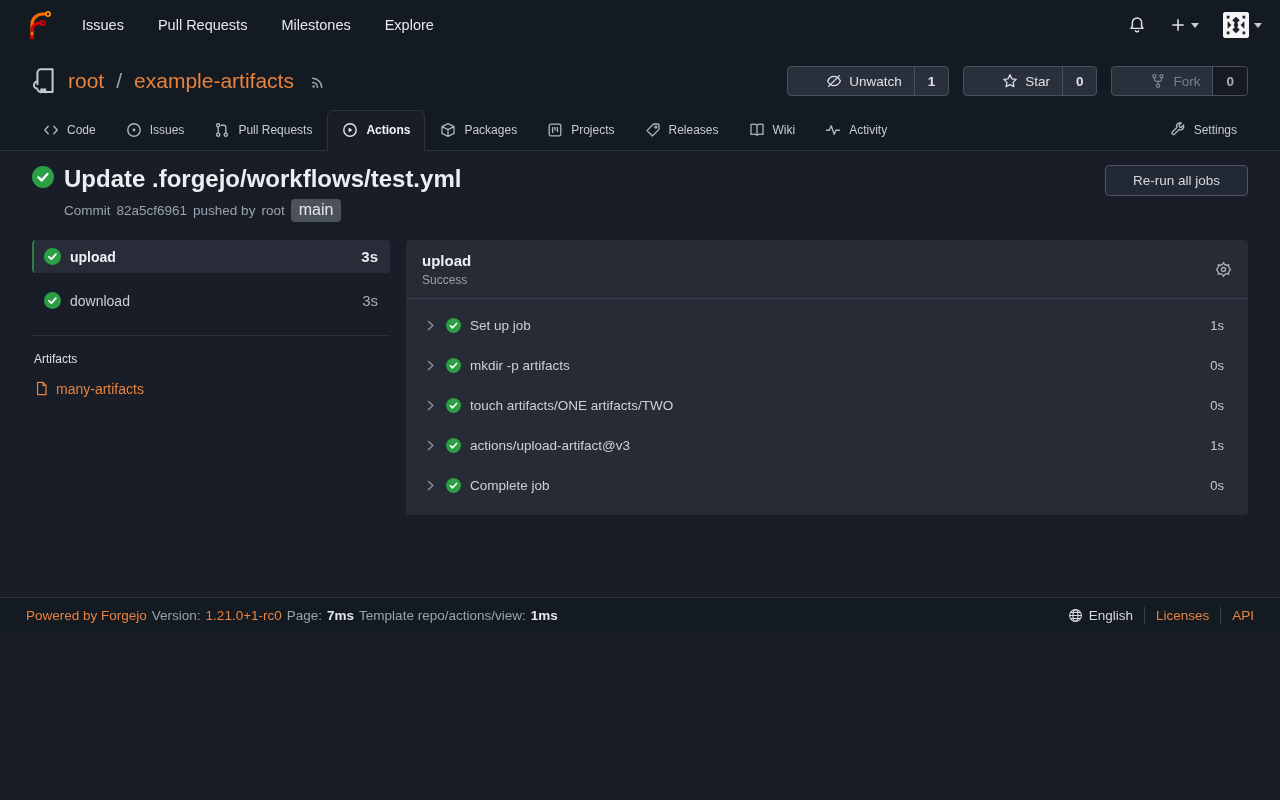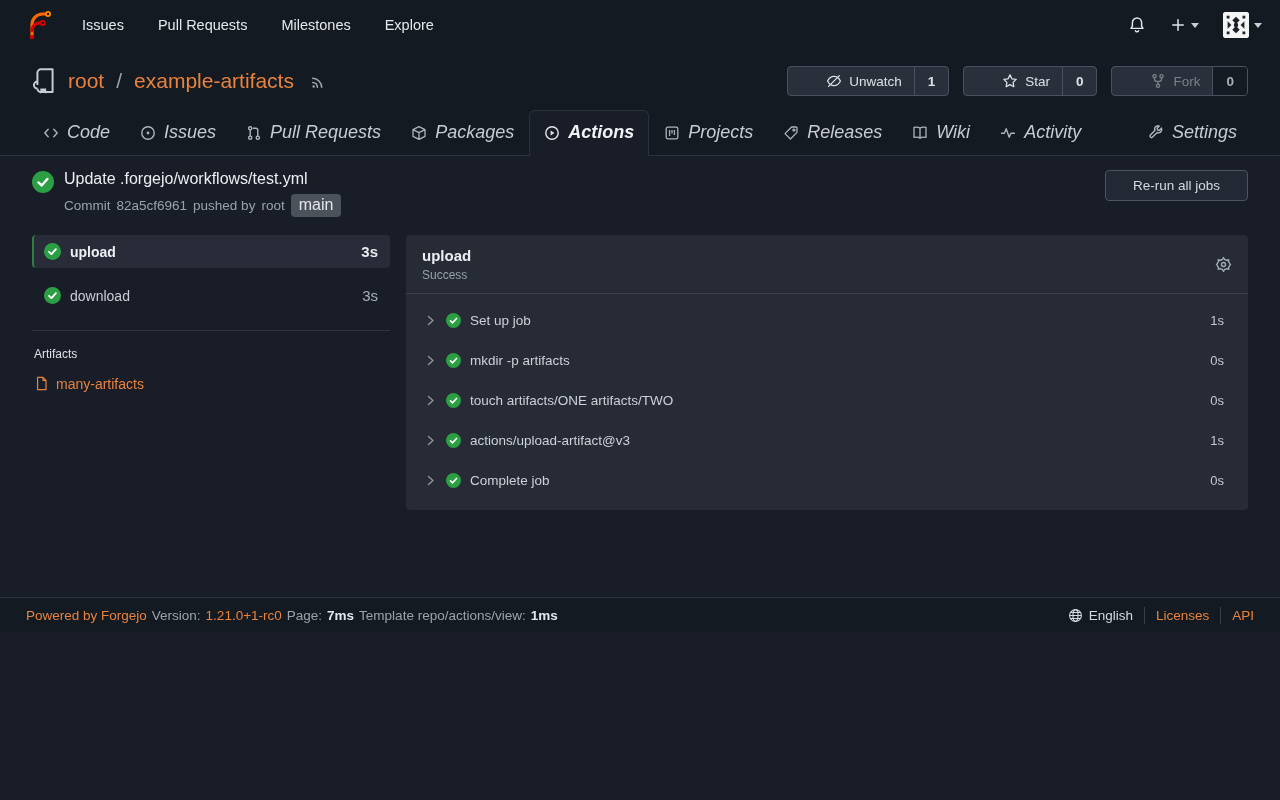--- a/index.html
+++ b/index.html
@@ -34,31 +34,31 @@
   .repo-title .rss { color: #9aa3ad; margin-left: 6px; cursor: pointer; display: flex; }
   .repo-actions { margin-left: auto; display: flex; gap: 14px; }
   .btn-group { display: flex; align-items: stretch; border: 1px solid #4a515e; border-radius: 4px; overflow: hidden; background: #2a303b; padding-left: 26px; }
   .btn-main { display: flex; align-items: center; gap: 7px; padding: 6px 12px; color: #dde1e6; font-size: 13.5px; cursor: pointer; background: none; border: none; }
   .btn-count { display: flex; align-items: center; padding: 6px 13px; font-size: 13.5px; font-weight: 700; color: #dde1e6; border-left: 1px solid #4a515e; cursor: pointer; }
   .btn-group.disabled .btn-main { color: #79808a; cursor: default; }
   .btn-group.disabled .btn-count { background: #161b23; color: #aab0b8; }
 
   
   .repo-tabs { display: flex; align-items: flex-end; padding: 0 28px; border-bottom: 1px solid #2c313c; }
-  .tab { display: flex; align-items: center; gap: 8px; padding: 11px 14px 12px; color: #c7ccd3; font-size: 18px; cursor: pointer; border: 1px solid transparent; border-bottom: none; font-style: italic; }
+  .tab { display: flex; align-items: center; gap: 8px; padding: 11px 14px 12px; color: #c7ccd3; font-size: 12px; cursor: pointer; border: 1px solid transparent; border-bottom: none; }
   .tab svg { color: #aeb4bc; }
   .tab.active { background: #181d27; border-color: #2c313c; border-radius: 6px 6px 0 0; margin-bottom: -1px; padding-bottom: 13px; color: #f0f2f4; font-weight: 700; }
   .tab.active svg { color: #e4e7ea; }
   .tabs-spacer { flex: 1; }
 
   
   .run-view { padding: 14px 32px 0; flex: 1; }
   .run-header { display: flex; align-items: flex-start; gap: 10px; }
   .run-status-icon { margin-top: 1px; flex-shrink: 0; }
-  .run-title { font-size: 16px; font-weight: 400; color: #eceef1; }
+  .run-title { font-size: 24px; font-weight: 700; color: #eceef1; }
   .commit-line { margin-top: 6px; font-size: 13.5px; color: #9aa3ad; display: flex; align-items: center; gap: 6px; }
   .branch-badge { background: #4c525c; color: #e4e6e9; font-size: 16px; padding: 2px 8px 3px; border-radius: 4px; }
   .rerun-btn { margin-left: auto; background: #222834; border: 1px solid #4d5460; border-radius: 4px; color: #d6dadf; font-size: 13.5px; padding: 7px 27px; cursor: pointer; font-family: inherit; }
 
   .run-body { display: flex; gap: 16px; margin-top: 18px; }
   .job-list { width: 358px; flex-shrink: 0; }
   .job-item { display: flex; align-items: center; gap: 9px; padding: 8px 12px; border-radius: 4px; margin-bottom: 11px; color: #c9ced5; font-size: 14px; cursor: pointer; }
   .job-item.selected { background: #272c38; color: #edeff2; font-weight: 700; border-left: 2px solid #2f7d43; padding-left: 10px; }
   .job-duration { margin-left: auto; font-size: 15px; color: #a9afb8; }
   .job-item.selected .job-duration { color: #e9ebee; font-weight: 700; }
@@ -219,32 +219,32 @@
       </div>
       <div class="tab">
         <svg width="16" height="16" viewBox="0 0 16 16" fill="none" stroke="currentColor" stroke-width="1.4" stroke-linecap="round">
             <circle cx="4.2" cy="3.3" r="1.6"></circle>
             <circle cx="4.2" cy="12.7" r="1.6"></circle>
             <circle cx="11.8" cy="12.7" r="1.6"></circle>
             <path d="M4.2 5.1 V10.9 M7.4 3.3 h2.4 a2 2 0 0 1 2 2 V10.9"></path>
           </svg>
         <span>Pull Requests</span>
       </div>
-      <div class="tab">
-        <svg width="16" height="16" viewBox="0 0 16 16" fill="none" stroke="currentColor" stroke-width="1.3" stroke-linejoin="round">
-            <path d="M8 1.6 L14 4.6 V11.4 L8 14.4 L2 11.4 V4.6 Z M2 4.6 L8 7.6 L14 4.6 M8 7.6 V14.4"></path>
-          </svg>
-        <span>Packages</span>
-      </div>
       <div class="tab active">
         <svg width="16" height="16" viewBox="0 0 16 16" fill="none" stroke="currentColor" stroke-width="1.4">
             <circle cx="8" cy="8" r="6.2"></circle>
             <path d="M6.6 5.4 L10.4 8 L6.6 10.6 Z" fill="currentColor" stroke="none"></path>
           </svg>
         <span>Actions</span>
+      </div>
+      <div class="tab">
+        <svg width="16" height="16" viewBox="0 0 16 16" fill="none" stroke="currentColor" stroke-width="1.3" stroke-linejoin="round">
+            <path d="M8 1.6 L14 4.6 V11.4 L8 14.4 L2 11.4 V4.6 Z M2 4.6 L8 7.6 L14 4.6 M8 7.6 V14.4"></path>
+          </svg>
+        <span>Packages</span>
       </div>
       <div class="tab">
         <svg width="16" height="16" viewBox="0 0 16 16" fill="none" stroke="currentColor" stroke-width="1.3">
             <rect x="2.2" y="2.2" width="11.6" height="11.6" rx="1.6"></rect>
             <path d="M5.6 5 V11 M8 5 V8.4 M10.4 5 V10"></path>
           </svg>
         <span>Projects</span>
       </div>
       <div class="tab">
         <svg width="16" height="16" viewBox="0 0 16 16" fill="none" stroke="currentColor" stroke-width="1.3" stroke-linejoin="round">

